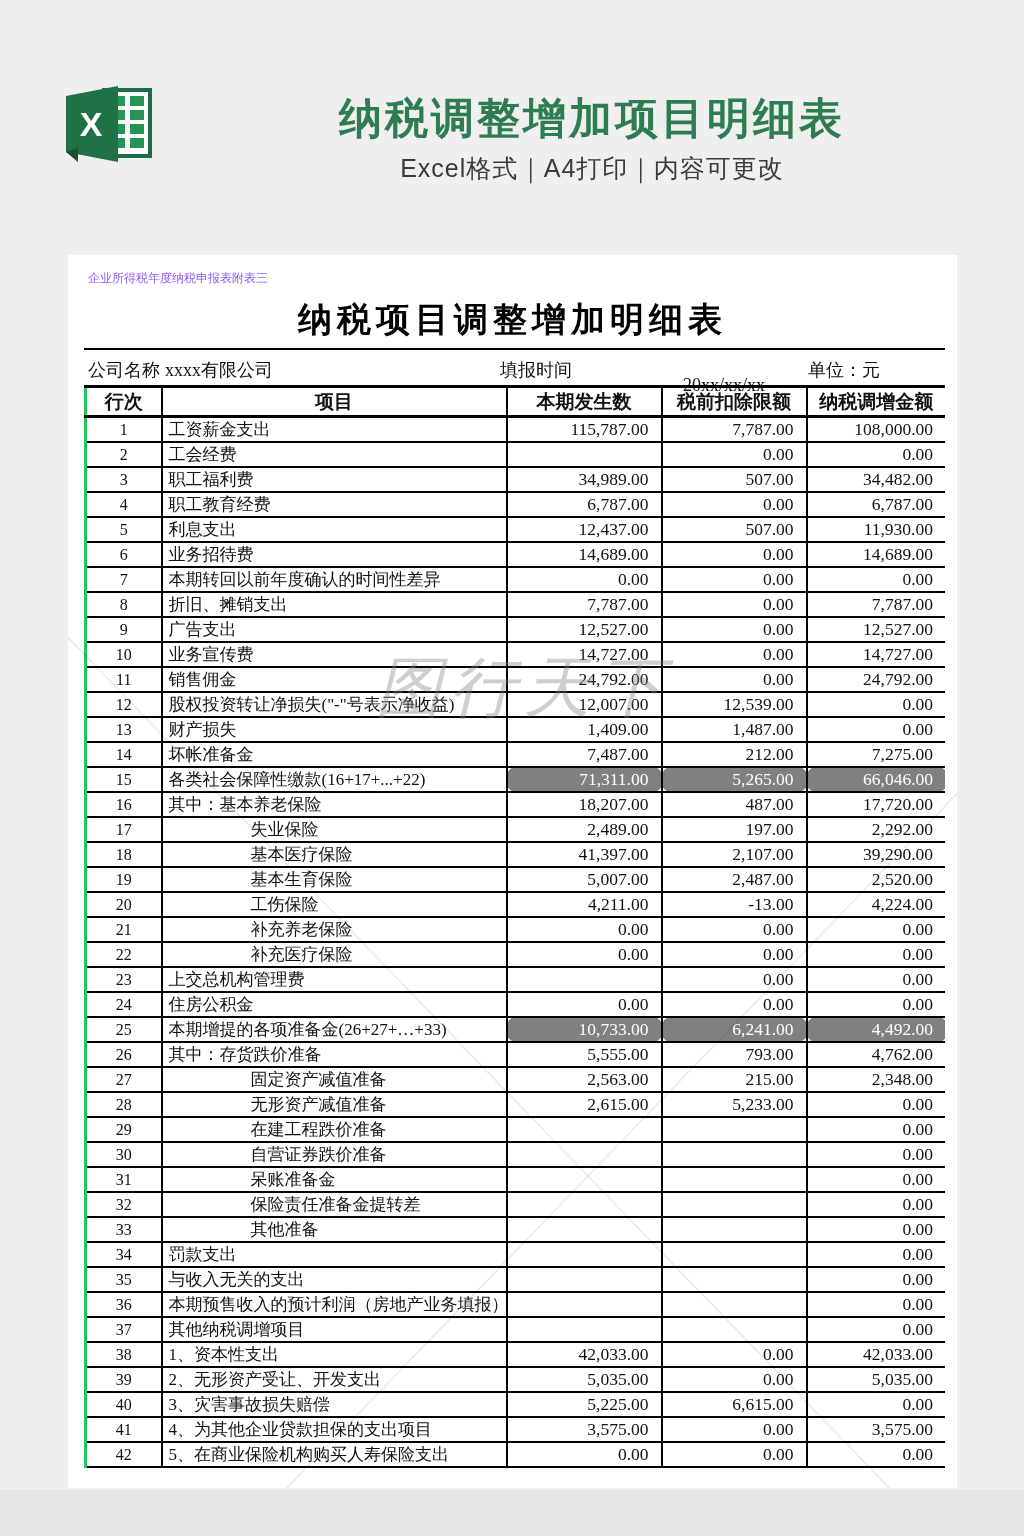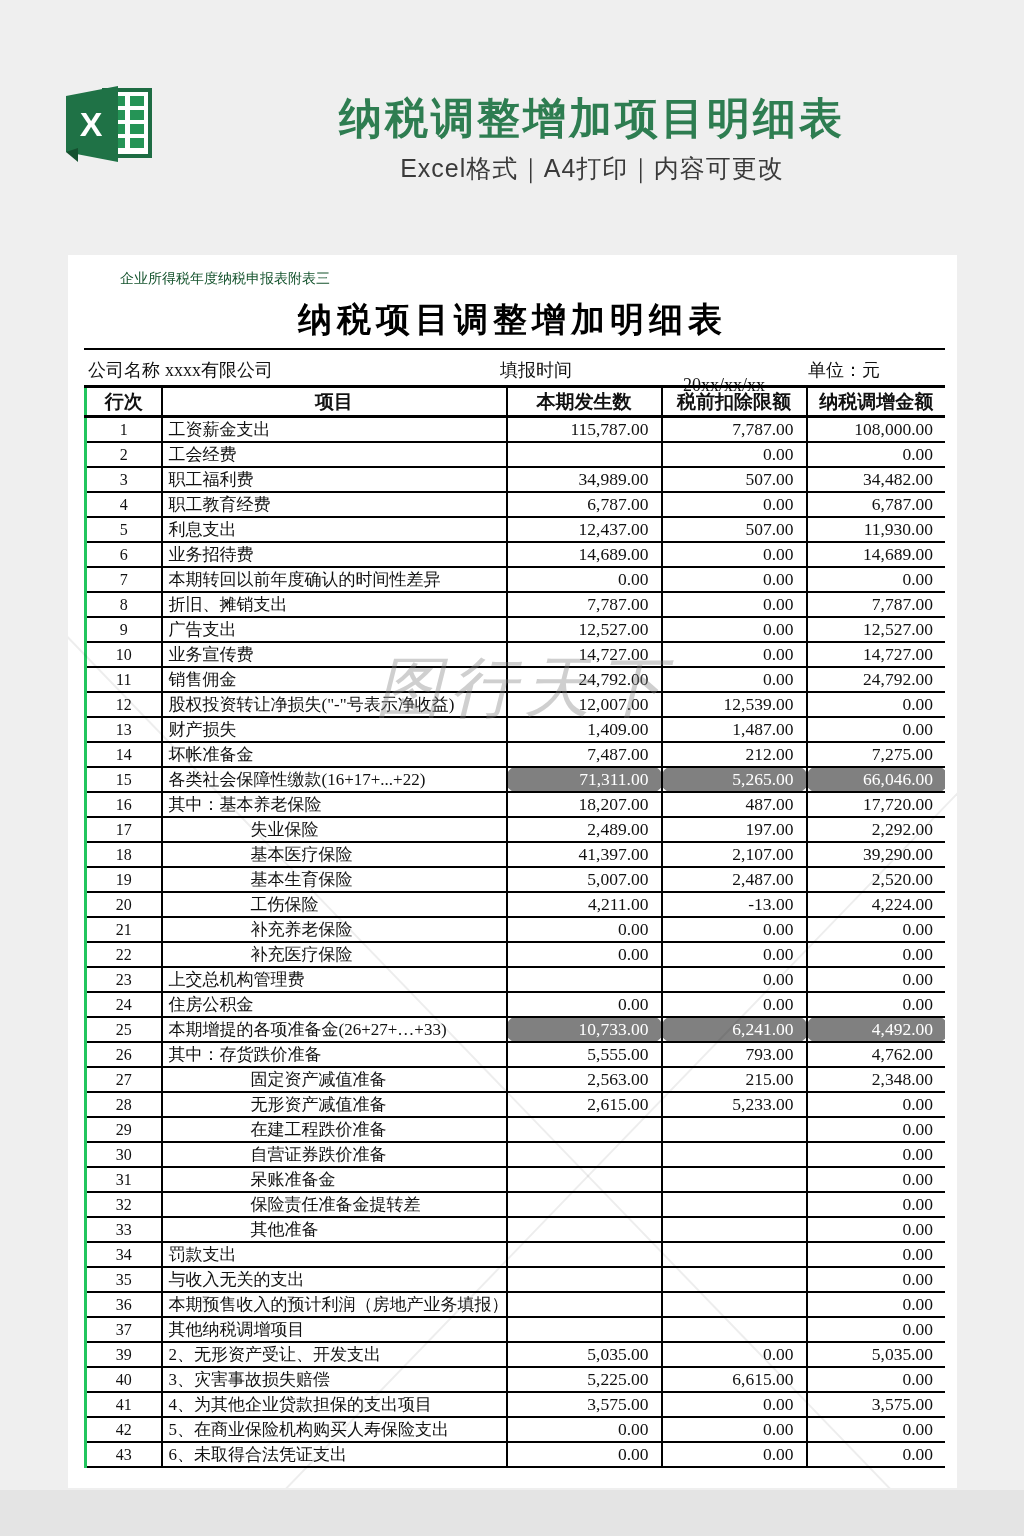--- a/index.html
+++ b/index.html
@@ -27,21 +27,21 @@
     text-align:center;
     font-family:"Liberation Sans","DejaVu Sans",sans-serif;
     font-size:25px; color:#3a3a3a; letter-spacing:1px;
   }
 
   
   .card {
     position:absolute; left:68px; top:255px; width:889px; height:1233px;
     background:#ffffff; overflow:hidden;
   }
-  .doc-note { position:absolute; left:20px; top:15px; font-size:14px; color:#14532d;margin-left:32px; }
+  .doc-note { position:absolute; left:20px; top:15px; font-size:12px; color:#8b5cf6; }
   .doc-title {
     position:absolute; left:0; top:42px; width:100%;
     text-align:center; font-weight:bold; font-size:34px; letter-spacing:5px; color:#000;
   }
   .title-rule { position:absolute; left:16px; top:93px; width:861px; border-top:2px solid #000; }
   .info-row { position:absolute; left:0; top:103px; width:100%; height:28px; font-size:18px; }
   .info-row .company-label { position:absolute; left:20px; }
   .info-row .company-value { position:absolute; left:97px; font-family:"Liberation Serif",serif; }
   .info-row .date-label    { position:absolute; left:432px; }
   .info-row .date-value    { position:absolute; left:615px;margin-top:17px; }
@@ -393,20 +393,27 @@
             <td class="c-num">0.00</td>
           </tr>
           <tr class="data">
             <td class="c-no">37</td>
             <td class="c-item">其他纳税调增项目</td>
             <td class="c-num"></td>
             <td class="c-num"></td>
             <td class="c-num">0.00</td>
           </tr>
           <tr class="data">
+            <td class="c-no">38</td>
+            <td class="c-item">1、资本性支出</td>
+            <td class="c-num">42,033.00</td>
+            <td class="c-num">0.00</td>
+            <td class="c-num">42,033.00</td>
+          </tr>
+          <tr class="data">
             <td class="c-no">39</td>
             <td class="c-item">2、无形资产受让、开发支出</td>
             <td class="c-num">5,035.00</td>
             <td class="c-num">0.00</td>
             <td class="c-num">5,035.00</td>
           </tr>
           <tr class="data">
             <td class="c-no">40</td>
             <td class="c-item">3、灾害事故损失赔偿</td>
             <td class="c-num">5,225.00</td>

